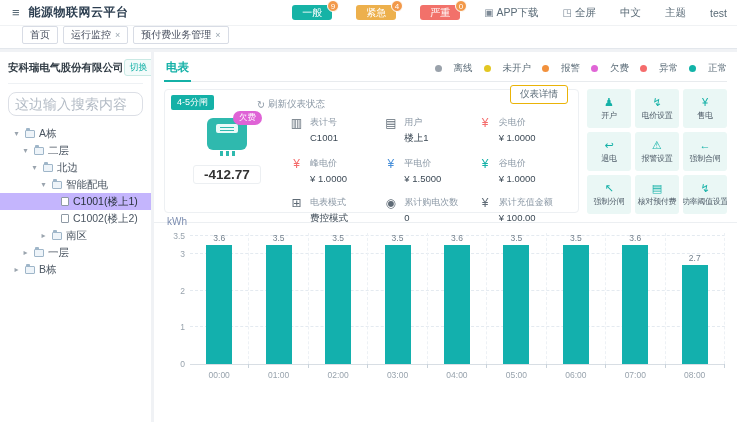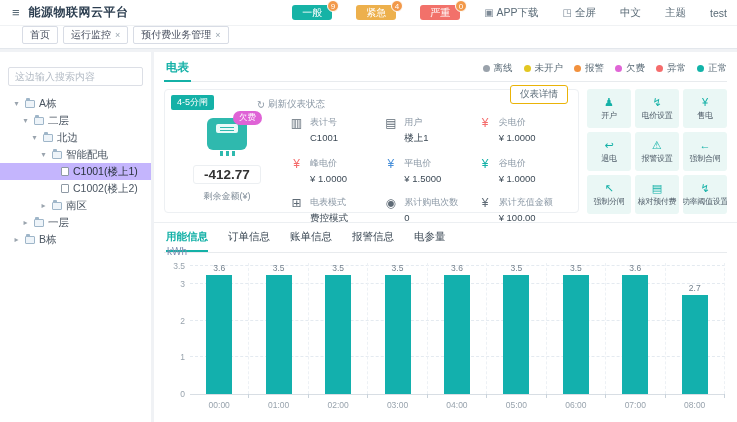--- a/index.html
+++ b/index.html
@@ -35,43 +35,43 @@
   .tag.active .tdot { display:inline-block; }
 
   
   .content { flex:1; display:flex; padding-top:3px; gap:3px; min-height:0; }
   .sidebar { width:151px; background:#fff; padding:7px 8px; flex:none; overflow:hidden; }
   .company-row { display:flex; align-items:center; justify-content:space-between;
     padding-bottom:7px; border-bottom:1px solid #eef1f4; }
   .company { font-size:10.5px; font-weight:bold; color:#303b44; white-space:nowrap; }
   .switch-btn { font-size:9px; color:#14b1a7; background:#f3fbfa; border:1px solid #c9e9e4;
     border-radius:3px; padding:1px 5px; cursor:pointer; font-family:inherit; flex:none; }
-  .search-input { width:100%; margin:8px 0 9px; border:1px solid #dcdfe6; border-radius:2px;
-    font-size:10px; padding:3px 6px; color:#5a6b77; font-family:inherit; outline:none; }
+  .search-input { width:100%; margin:8px 0 9px; border:1px solid #dcdfe6; border-radius:8px;
+    font-size:14px; padding:3px 6px; color:#5a6b77; font-family:inherit; outline:none; }
   .search-input::placeholder { color:#b4bcc6; }
   .tree-row { display:flex; align-items:center; gap:4px; height:17px; font-size:10.5px;
     color:#4a5561; cursor:pointer; margin:0 -8px; }
   .tree-row.selected { background:#c4b5fd; color:#28323b;align-items:center; }
   .tw { width:9px; font-size:8px; color:#9aa4ae; text-align:center; flex:none; }
   .fold { width:10px; height:8px; border:1px solid #9fb6c9; border-radius:1px;
     position:relative; flex:none; background:#eef4f9; }
   .fold::before { content:""; position:absolute; top:-3px; left:0; width:4px; height:2px;
     background:#9fb6c9; border-radius:1px 1px 0 0; }
   .leafic { width:8px; height:9px; border:1px solid #8f9aa5; border-radius:1px;
     flex:none; background:#fff; }
   .tlabel { white-space:nowrap; }
 
   
   .main { flex:1; background:#fff; padding:6px 10px 4px; min-width:0; overflow:hidden; }
   .panel-head { display:flex; align-items:flex-end; justify-content:space-between;
     border-bottom:1px solid #e8ebee; padding-bottom:0; }
   .panel-tab { font-size:11.5px; font-weight:bold; color:#14b1a7; padding:2px 2px 5px;
     border-bottom:2px solid #14b1a7; margin-bottom:-1px; cursor:pointer; }
   .legend { display:flex; gap:11px; padding-bottom:6px; }
-  .litem { display:flex; align-items:center; gap:4px; font-size:9.5px; color:#5a6b77; }
+  .litem { display:flex; align-items:center; gap:12px; font-size:9.5px; color:#5a6b77; }
   .ldot { width:7px; height:7px; border-radius:50%; background:#ccc; }
 
   .card-row { display:flex; gap:8px; margin-top:7px; }
   .meter-card { flex:1; border:1px solid #edf0f3; border-radius:4px; position:relative;
     height:124px; padding:6px 10px; display:flex; min-width:0; }
   .card-tag { position:absolute; top:5px; left:6px; background:#14b1a7; color:#fff;
     font-size:9px; padding:1px 6px; border-radius:2px; }
   .refresh-link { position:absolute; top:8px; left:92px; font-size:9.5px; color:#8b98a5;
     cursor:pointer; display:flex; gap:3px; align-items:center; }
   .details-btn { position:absolute; top:-5px; right:10px; background:#fff;
@@ -185,20 +185,24 @@
     <span class="tag active">
       <span class="tdot"></span>
       <span>监控详情</span>
       <span class="tclose">×</span>
     </span>
   </div>
 
   <div class="content">
 
     <aside class="sidebar">
+      <div class="company-row">
+        <span class="company">安科瑞电气股份有限公司</span>
+        <button class="switch-btn">切换</button>
+      </div>
       <input class="search-input" placeholder="这边输入搜索内容" style="">
       <div>
         <div class="tree-row" style="padding-left:12px">
           <span class="tw">▾</span>
           <span class="fold"></span>
           <span class="tlabel">A栋</span>
         </div>
         <div class="tree-row" style="padding-left:21px">
           <span class="tw">▾</span>
           <span class="fold"></span>
@@ -290,21 +294,20 @@
               <div class="meter-body">
                 <div class="meter-screen"></div>
               </div>
               <div class="meter-legs">
                   <i></i>
                   <i></i>
                   <i></i>
                 </div>
             </div>
             <div class="amount">-412.77</div>
-            <div class="amount-label">剩余金额(¥)</div>
           </div>
 
           <div class="fields-grid">
             <div class="field">
               <span class="ficon" style="color: rgb(95, 107, 118);">▥</span>
               <div>
                   <div class="flabel">表计号</div>
                    <div class="fvalue">C1001</div>
                 </div>
             </div>
@@ -402,27 +405,20 @@
             </button>
           <button class="action-btn">
             <span class="aicon">↯</span>
             <span class="albl">功率阈值设置</span>
             </button>
         </div>
       </div>
 
       <hr class="section-divider">
 
-      <div class="info-tabs">
-        <span class="itab active">用能信息</span>
-        <span class="itab">订单信息</span>
-        <span class="itab">账单信息</span>
-        <span class="itab">报警信息</span>
-        <span class="itab">电参量</span>
-      </div>
 
 
       <div class="chart">
         <div class="ycol" id="ycol">
             <div class="ylabel" style="bottom: 138.333px;">kWh</div>
             <div class="ytick" style="bottom: -4px;">0</div>
             <div class="ytick" style="bottom: 32.6667px;">1</div>
             <div class="ytick" style="bottom: 69.3333px;">2</div>
             <div class="ytick" style="bottom: 106px;">3</div>
             <div class="ytick" style="bottom: 124.333px;">3.5</div>

